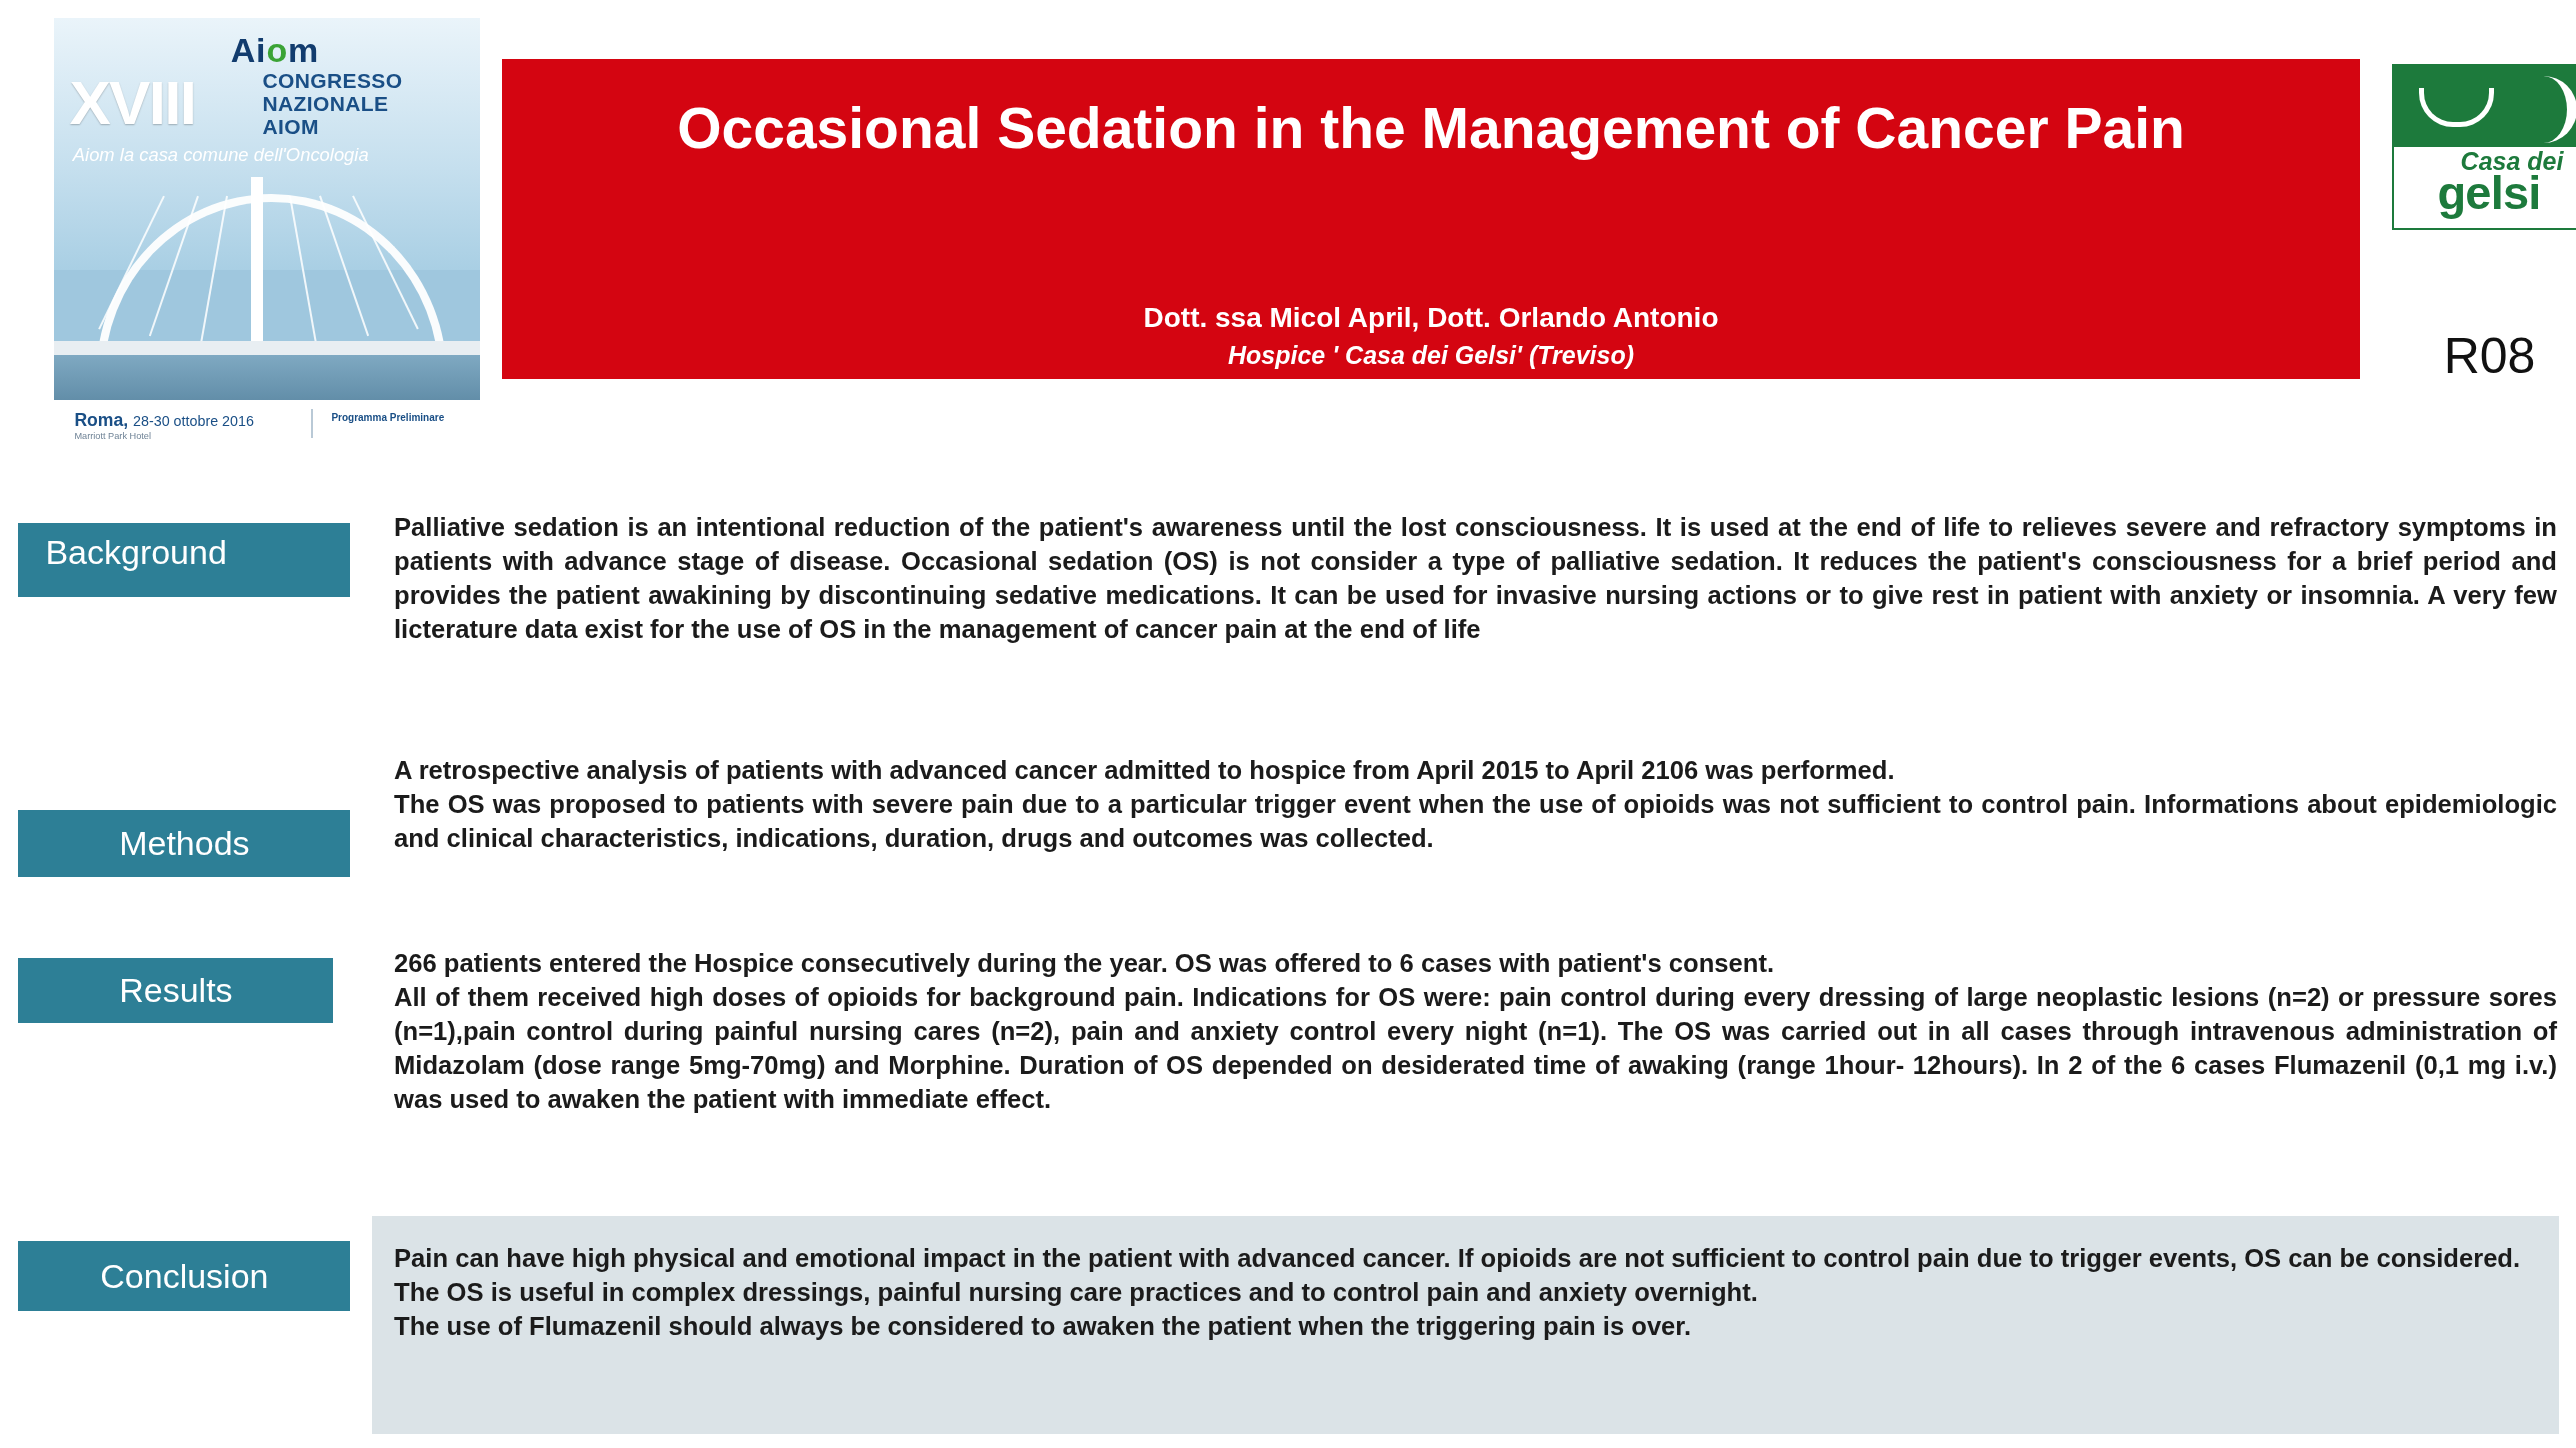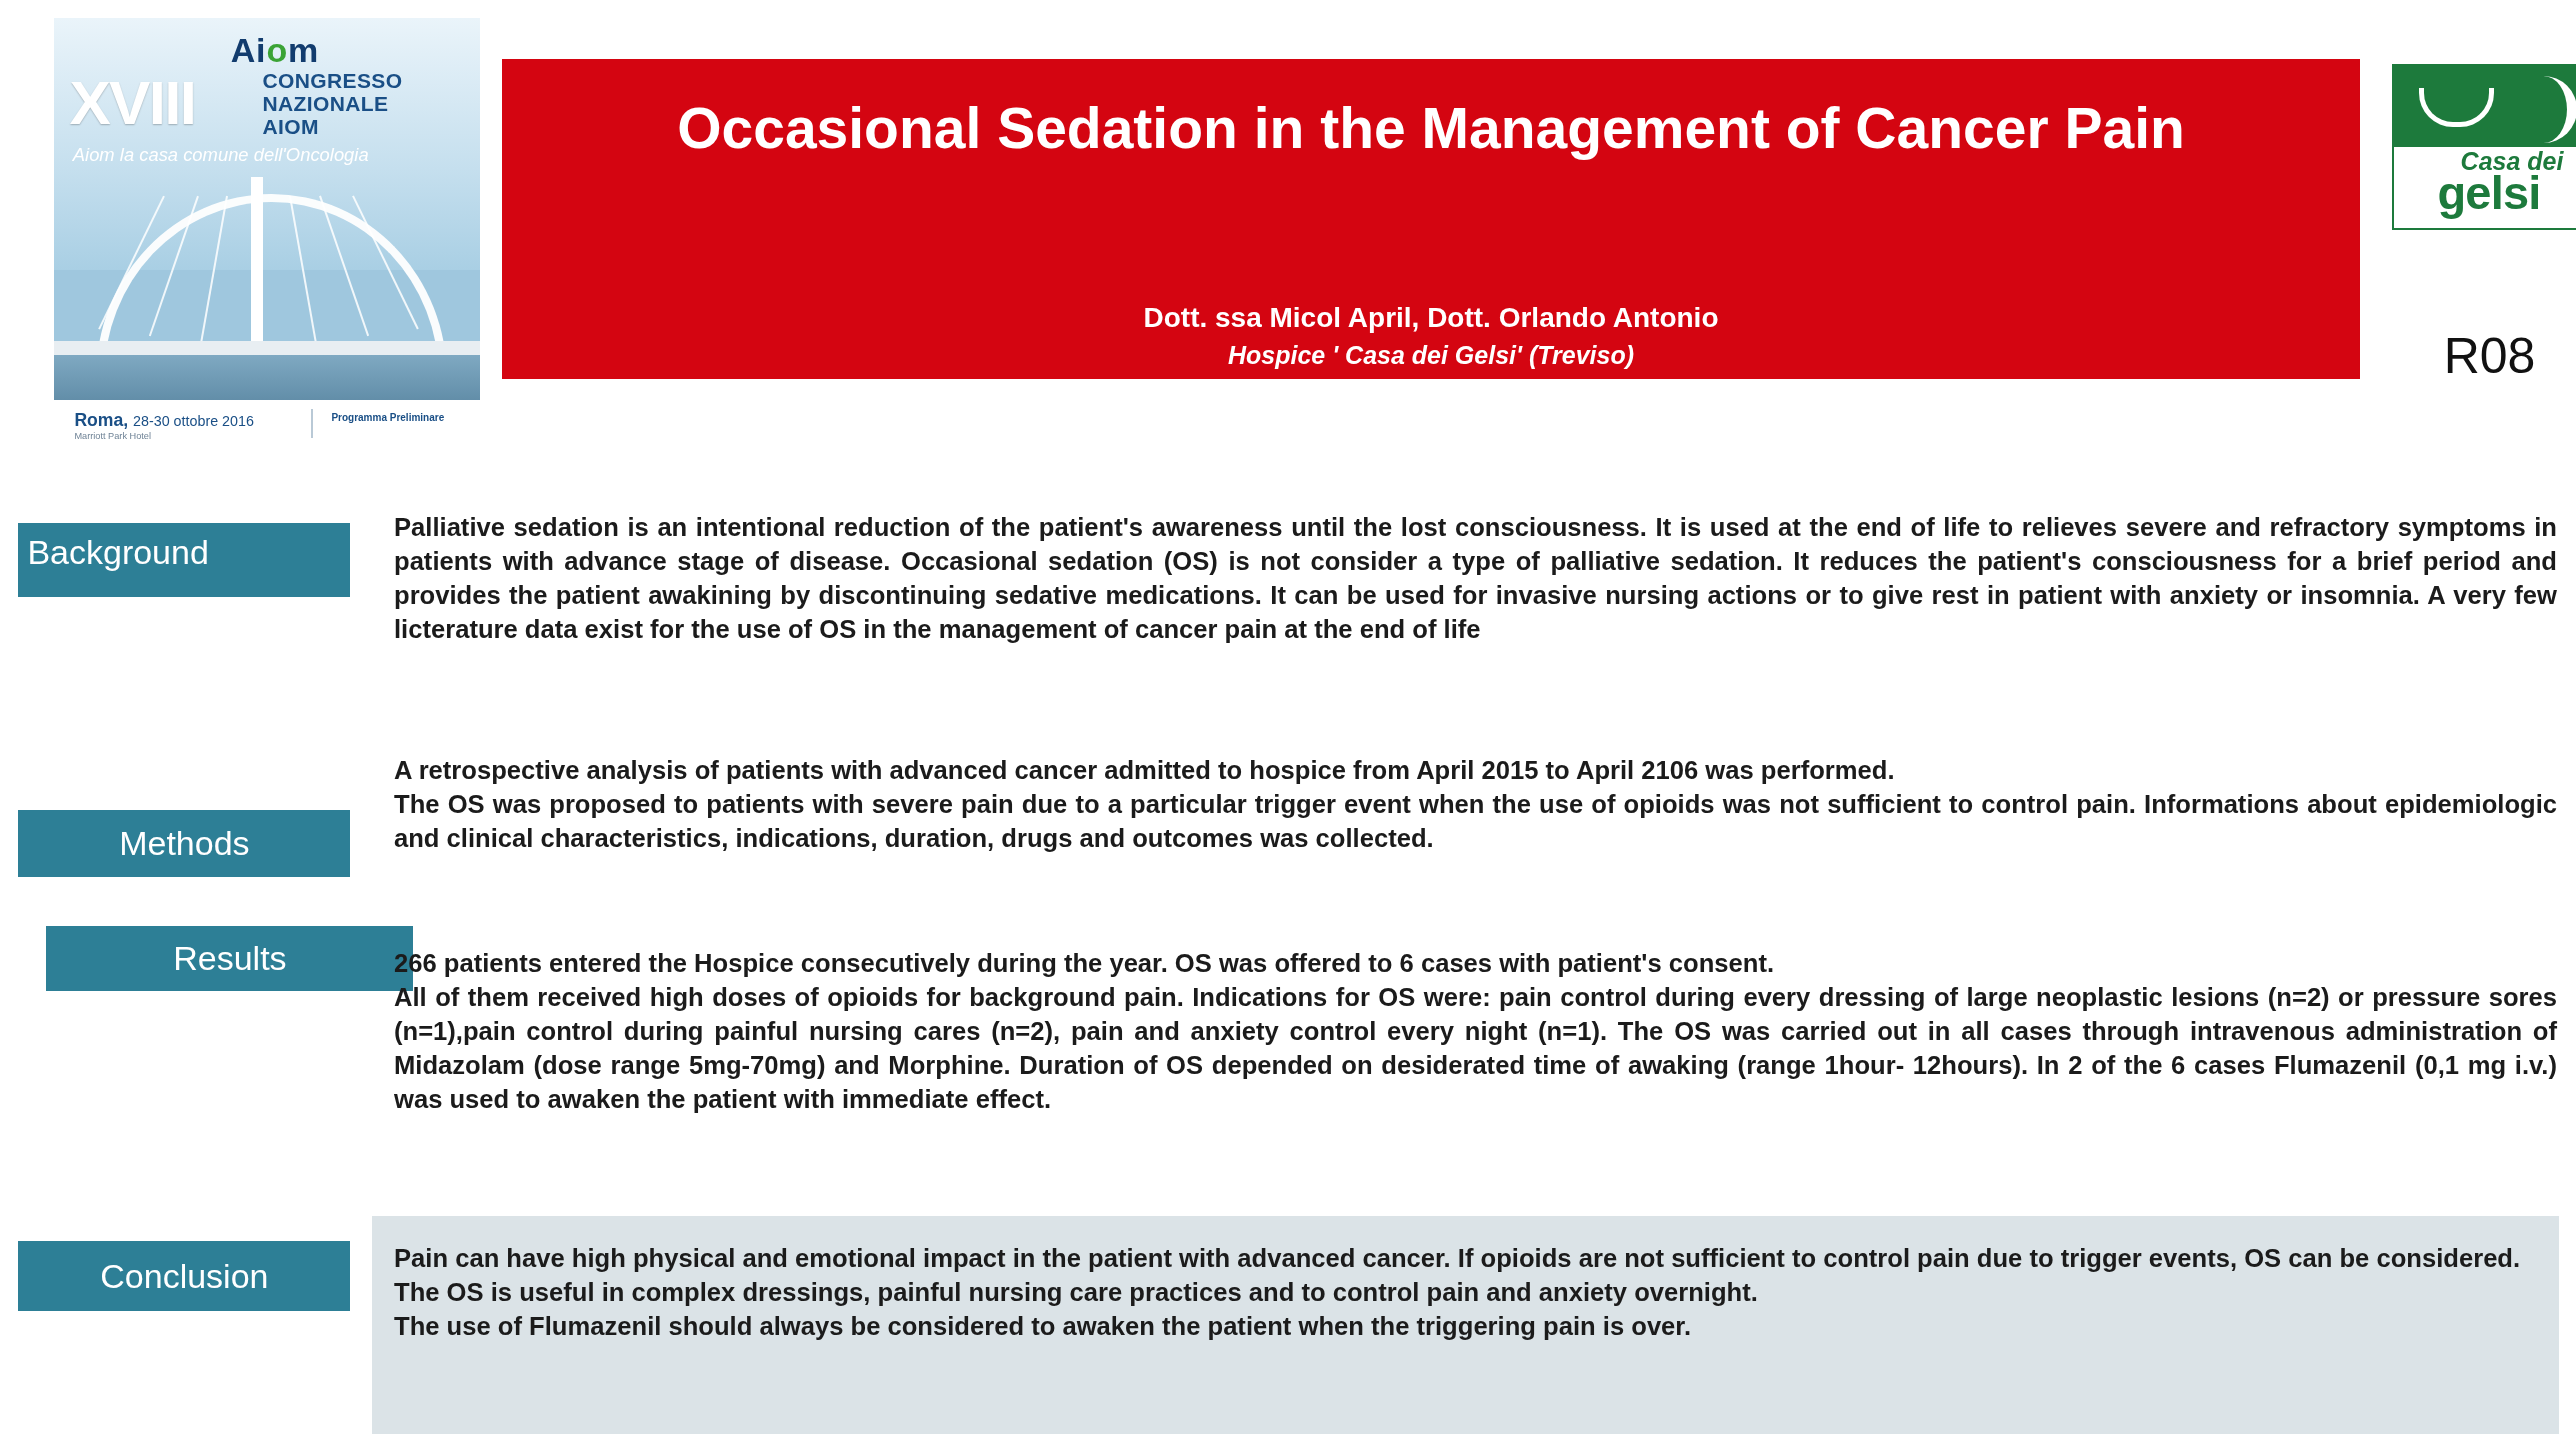--- a/index.html
+++ b/index.html
@@ -288,21 +288,21 @@
     font-weight: bold;
     text-align: justify;
     box-sizing: border-box;
   }
 
   
   #label-background {
     left: 18.4px; top: 523px;
     width: 332px; height: 74px;
     justify-content: flex-start;
-    padding-left: 9px;
+    padding-left: 27px;
     align-items: flex-start;
     padding-top: 10px;
     line-height: 39px;
   }
   #body-background {
     left: 394px; top: 510px;
     width: 2163px; height: 210px;
   }
 
   
@@ -310,22 +310,22 @@
     left: 18.4px; top: 765px;
     width: 332px; height: 67px; margin-top: 45px;
   }
   #body-methods {
     left: 394px; top: 753px;
     width: 2163px; height: 159px;
   }
 
   
   #label-results {
-    left: 18.4px; top: 926px;
-    width: 367px; height: 65px; margin-left: 28px;
+    left: 18.4px; top: 958px;
+    width: 315px; height: 65px;
   }
   #body-results {
     left: 394px; top: 946px;
     width: 2163px; height: 252px;
   }
 
   
   #label-conclusion {
     left: 18.4px; top: 1241px;
     width: 332px; height: 70px;

